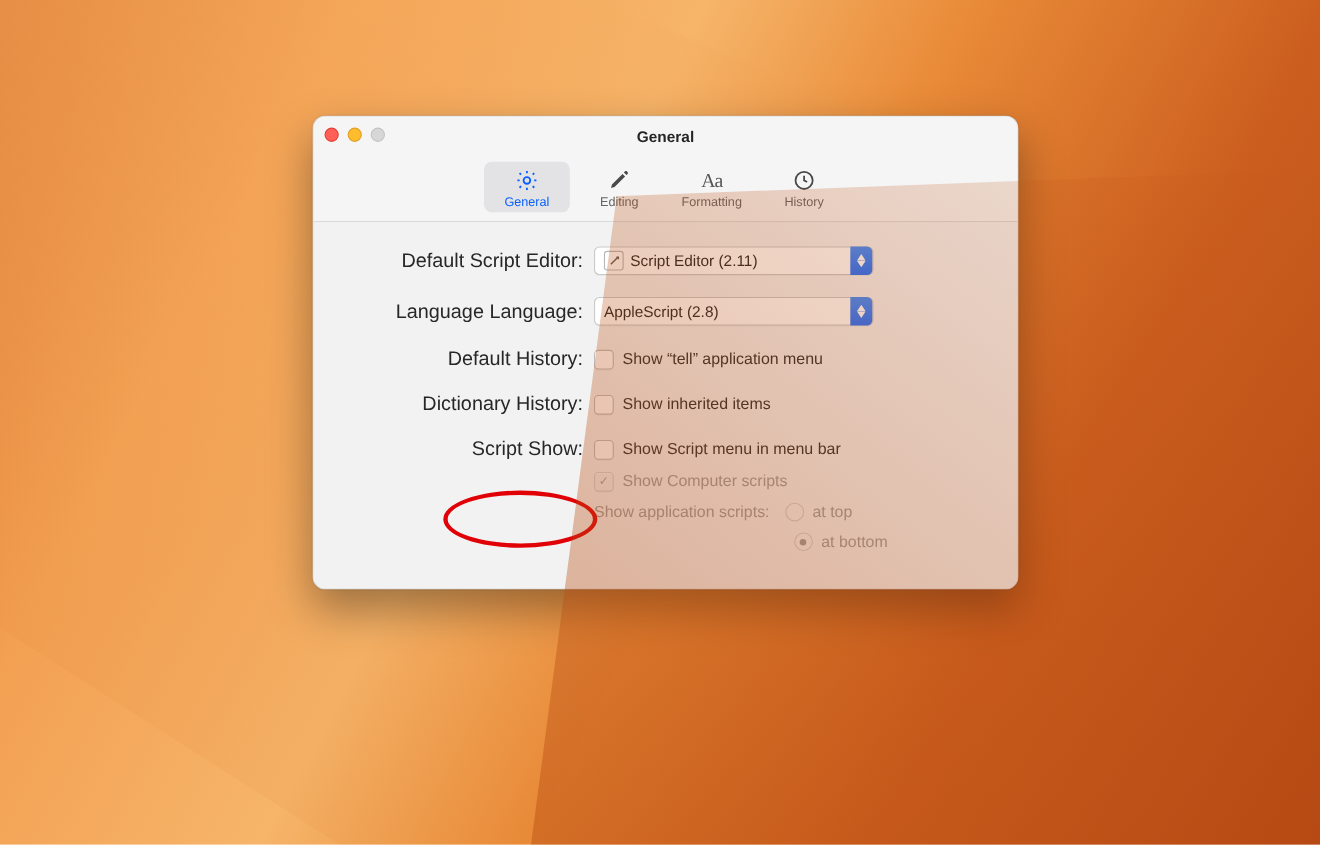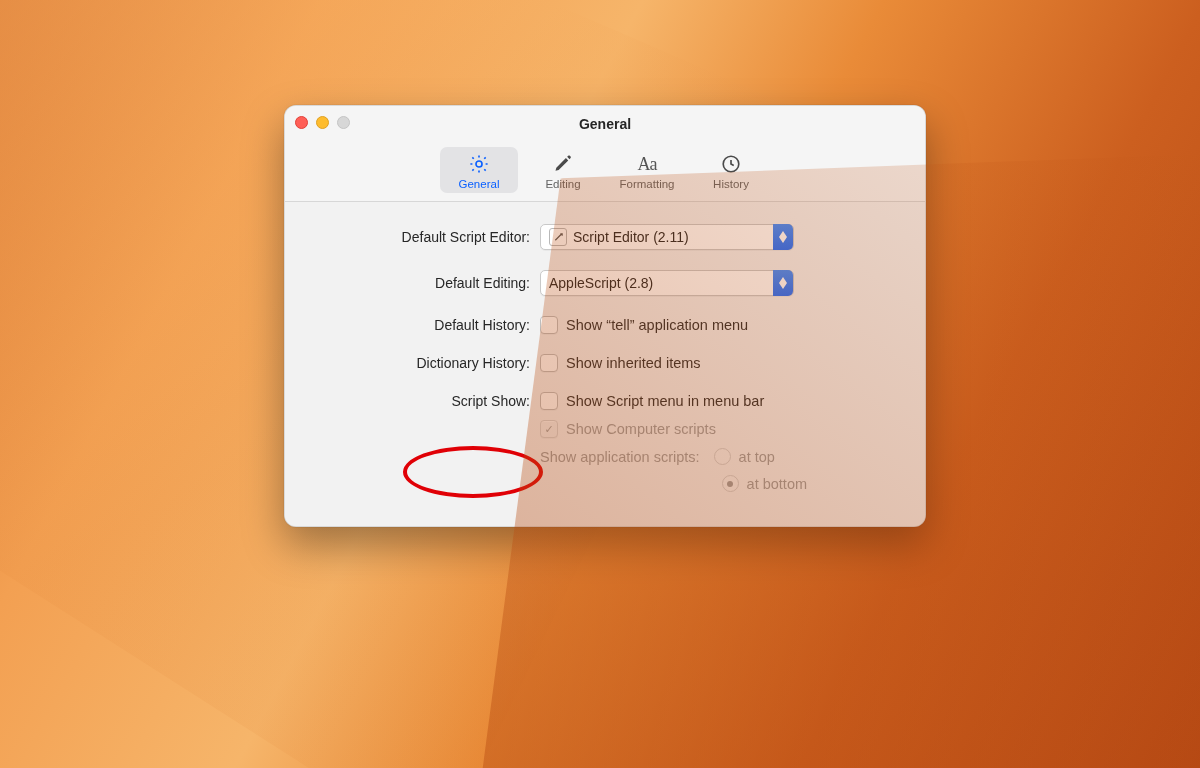--- a/index.html
+++ b/index.html
@@ -141,21 +141,21 @@
   .row {
     display:flex;
     align-items:center;
     margin-bottom: 20px;
   }
   .row.tight { margin-bottom: 10px; }
   .lbl {
     width: 215px;
     text-align: right;
     padding-right: 10px;
-    font-size: 14px;
+    font-size: 18px;
     color:#272727;
     flex-shrink:0;
   }
   .ctl {
     display:flex;
     align-items:center;
     gap: 8px;
     font-size: 14.5px;
   }
 
@@ -330,21 +330,21 @@
                 </svg>
               <svg width="8" height="6" viewBox="0 0 8 6">
                   <path d="M4 6L0 0h8z" fill="#fff"></path>
                 </svg>
             </div>
           </div>
         </div>
       </div>
 
       <div class="row">
-        <div class="lbl">Default Editing:</div>
+        <div class="lbl">Language Language:</div>
         <div class="ctl">
           <div class="popup">
             <div class="ptxt">
               <span>AppleScript (2.8)</span>
             </div>
             <div class="stepper">
               <svg width="8" height="6" viewBox="0 0 8 6">
                   <path d="M4 0L8 6H0z" fill="#fff"></path>
                 </svg>
               <svg width="8" height="6" viewBox="0 0 8 6">

